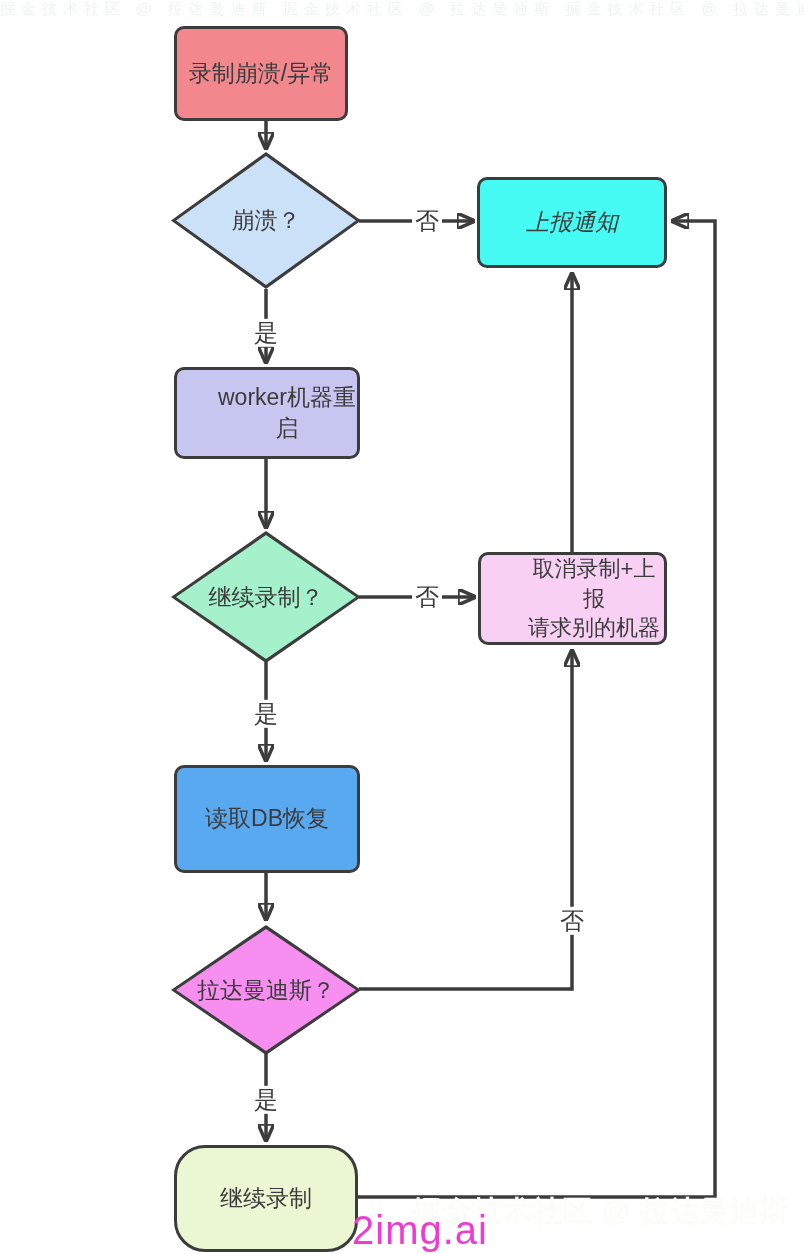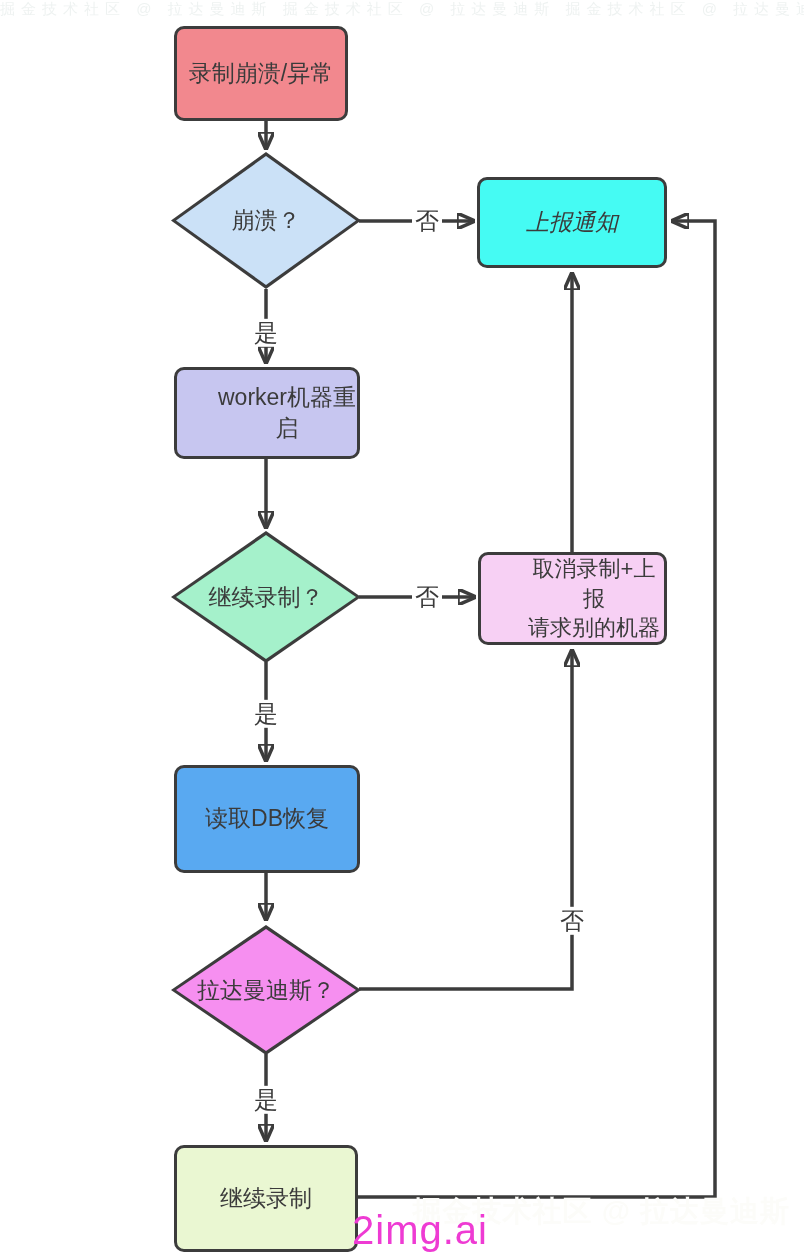--- a/index.html
+++ b/index.html
@@ -130,21 +130,21 @@
   <div class="rect-node" style="left: 174px; top: 765px; width: 186px; height: 108px; background: rgb(89, 169, 241);">
     <span>读取DB恢复</span>
   </div>
 
   <div class="diamond" style="left:171px;top:925px;width:190px;height:130px;">
     <div class="fill" style="background: rgb(246, 143, 240);">
       <span>拉达曼迪斯？</span>
     </div>
   </div>
 
-  <div class="rect-node" style="left: 174px; top: 1145px; width: 184px; height: 107px; background: rgb(234, 247, 210);">
+  <div class="rect-node" style="left: 174px; top: 1145px; width: 184px; height: 107px; background: rgb(234, 247, 210); border-radius: 31px;">
     <span>继续录制</span>
   </div>
 
   <span class="edge-label" style="left:427px;top:221px;">否</span>
   <span class="edge-label" style="left:266px;top:333px;">是</span>
   <span class="edge-label" style="left:427px;top:597px;">否</span>
   <span class="edge-label" style="left:266px;top:714px;">是</span>
   <span class="edge-label" style="left:572px;top:921px;">否</span>
   <span class="edge-label" style="left:266px;top:1100px;">是</span>
 

